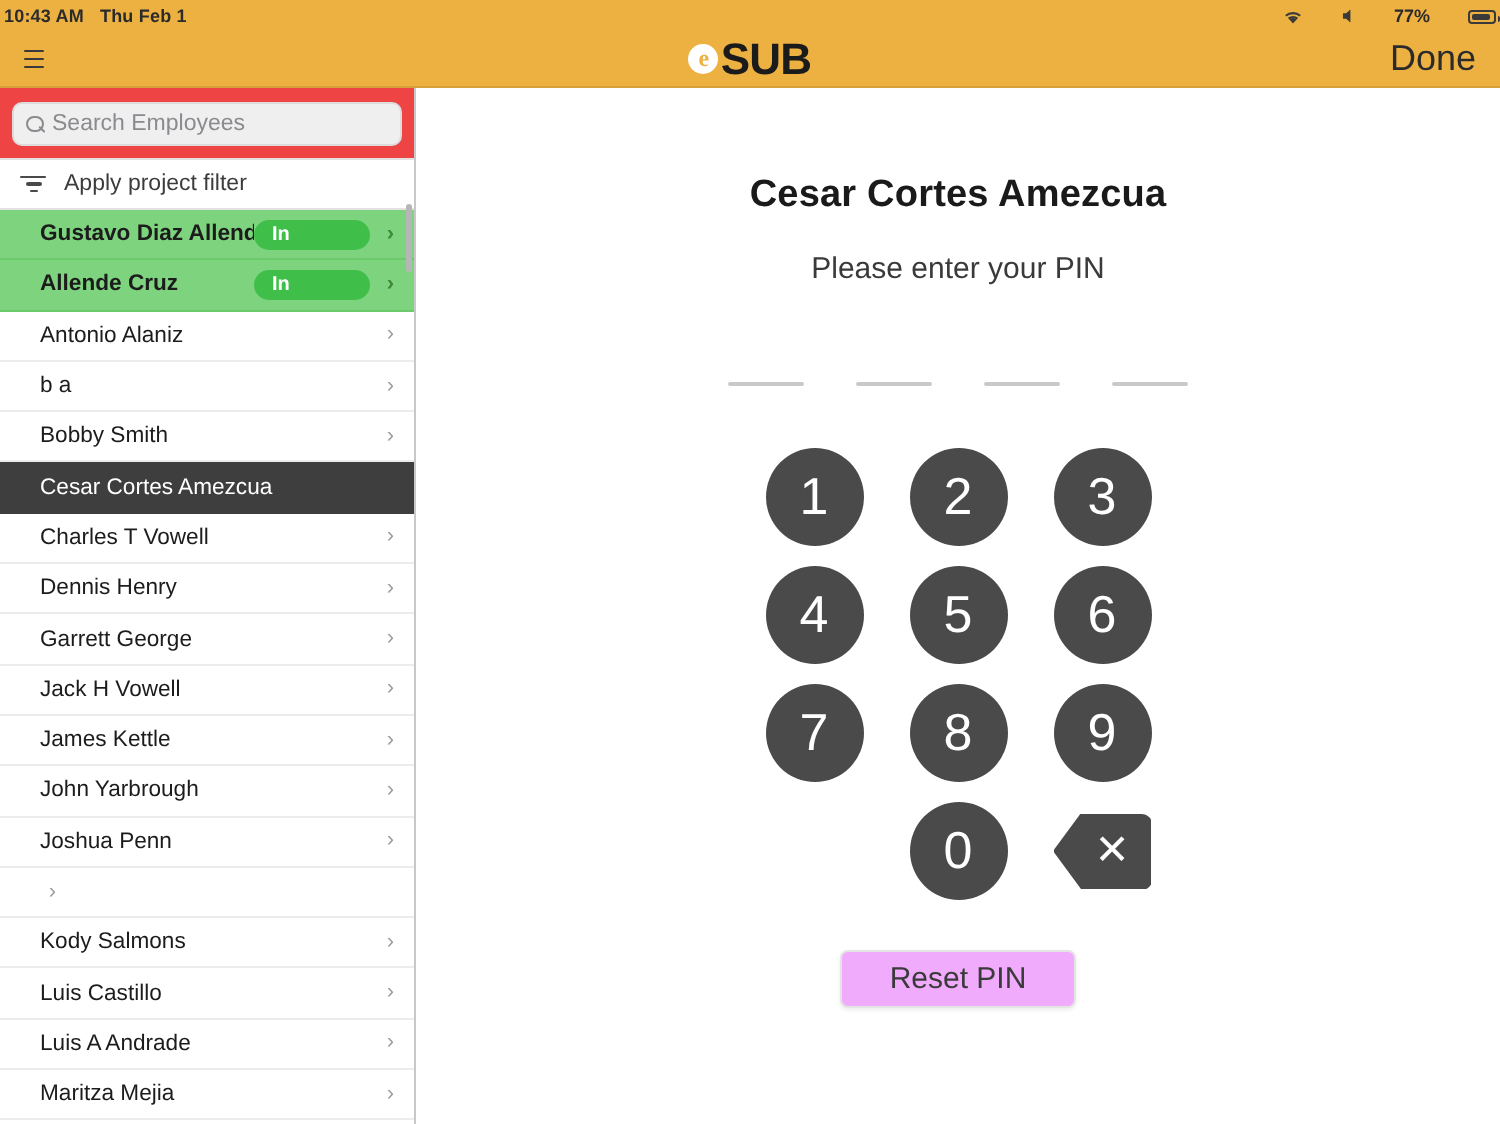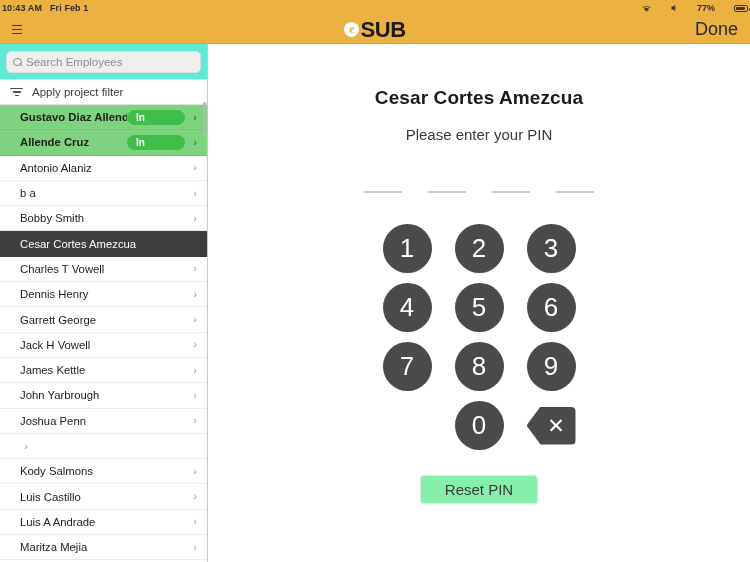--- a/index.html
+++ b/index.html
@@ -60,21 +60,21 @@
 
   
   .body { flex: 1; display: flex; min-height: 0; position: relative; }
 
   
   .sidebar {
     width: 208px; flex: 0 0 208px; background: #ffffff;
     border-right: 1px solid #c8c8c8; display: flex; flex-direction: column;
     position: relative; overflow: hidden;
   }
-  .search-wrap { padding: 7px 6px 6px 6px; background: #5eead4; }
+  .search-wrap { padding: 7px 6px 6px 6px; background: #ef4444; }
   .search-box {
     height: 22px; background: #efeff0; border: 1px solid #dcdcdd; border-radius: 5px;
     display: flex; align-items: center; padding: 0 6px; gap: 4px;
   }
   .search-ico { width: 9px; height: 9px; flex: 0 0 9px; position: relative; }
   .search-ico::before {
     content: ""; position: absolute; left: 0; top: 0; width: 6.5px; height: 6.5px;
     border: 1.1px solid #8a8a8f; border-radius: 50%;
   }
   .search-ico::after {
@@ -143,33 +143,33 @@
   }
   .key.empty { visibility: hidden; }
   .backspace {
     width: 49px; height: 38px; background: #4a4a4a; color: #fff;
     display: flex; align-items: center; justify-content: center; cursor: pointer;
     font-size: 21px; position: relative; border-radius: 0 5px 5px 0;
     clip-path: polygon(14px 0, 100% 0, 100% 100%, 14px 100%, 0 50%);
     padding-left: 10px;
   }
   .reset-btn {
-    margin-top: 20px; background: #86efac; border: 1px solid #e4e4e4; border-radius: 4px;
+    margin-top: 20px; background: #f0abfc; border: 1px solid #e4e4e4; border-radius: 4px;
     font-size: 15px; color: #3a3a3a; padding: 5px 24px; cursor: pointer;
     box-shadow: 0 1px 2px rgba(0,0,0,0.08);
   }
 </style>
 </head>
 <body>
 
 <div class="app">
 
   <div class="statusbar">
     <span class="sb-time">10:43 AM</span>
-    <span class="sb-date">Fri Feb 1</span>
+    <span class="sb-date">Thu Feb 1</span>
     <span class="sb-right">
       <svg width="11" height="9" viewBox="0 0 11 9">
         <path d="M5.5 7.8 L3.6 5.6 a3 3 0 0 1 3.8 0 Z" fill="#3a3a3a"></path>
         <path d="M1.9 3.9 a5.4 5.4 0 0 1 7.2 0" stroke="#3a3a3a" stroke-width="1.1" fill="none"></path>
         <path d="M3.3 5.3 a3.4 3.4 0 0 1 4.4 0" stroke="#3a3a3a" stroke-width="1.1" fill="none"></path>
       </svg>
       <svg width="7" height="8" viewBox="0 0 7 8">
         <path d="M0.5 2.6 h1.6 L4.2 0.8 v6.4 L2.1 5.4 H0.5 Z" fill="#3a3a3a"></path>
       </svg>
       <span class="sb-batt-pct">77%</span>

